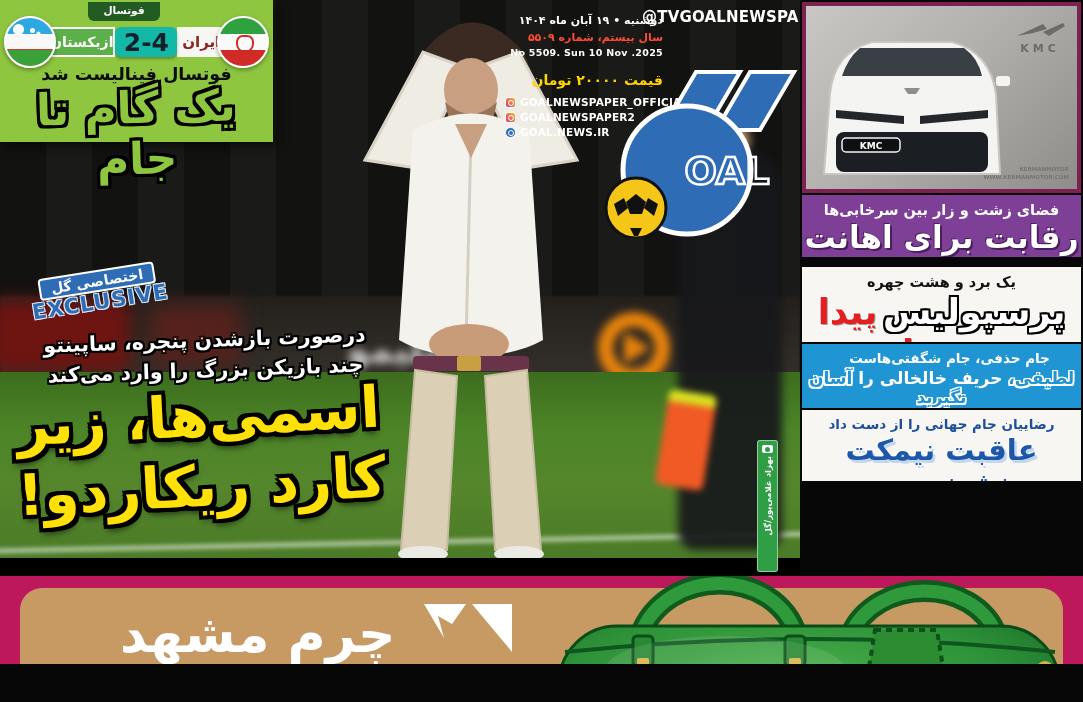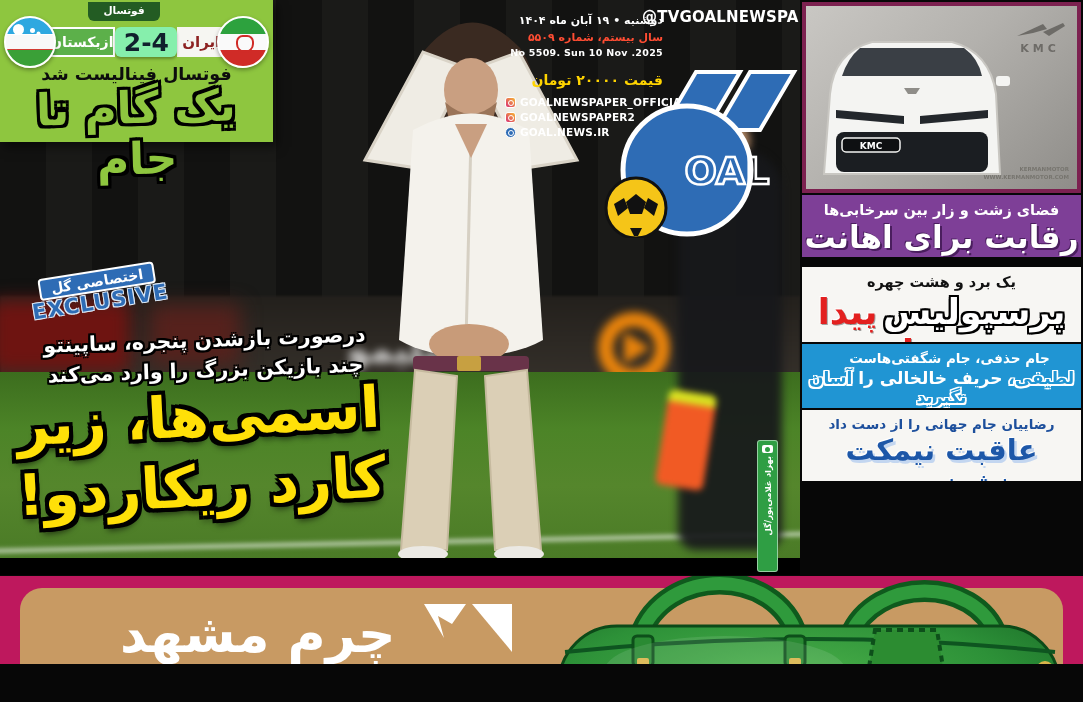--- a/index.html
+++ b/index.html
@@ -53,21 +53,21 @@
   .futsal{left:0;top:0;width:273px;height:142px;background:#8ec63f;box-shadow:4px 5px 10px rgba(0,0,0,.55);}
   .fut-tab{left:88px;top:2px;width:72px;height:19px;background:#235c23;border-radius:0 0 6px 6px;color:#fff;font-size:10.5px;font-weight:bold;text-align:center;line-height:17px;}
   .score-row{left:4px;top:20px;width:265px;height:44px;display:flex;align-items:center;}
   .flag-roundel{width:52px;height:52px;border-radius:50%;border:2px solid #fff;overflow:hidden;flex:0 0 auto;box-shadow:0 2px 4px rgba(0,0,0,.35);position:relative;z-index:2;}
   .uzb{background:linear-gradient(#2ea8e0 0 33%,#fff 33% 36%,#f8f8f8 36% 64%,#d23b33 64% 66%,#3aa037 66% 100%);}
   .uzb::after{content:"";position:absolute;left:7px;top:6px;width:11px;height:11px;border-radius:50%;background:#fff;box-shadow:14px 1px 0 -3px #fff,20px 4px 0 -3.5px #fff;}
   .irn{background:linear-gradient(#2da23e 0 33%,#fafafa 33% 66%,#d02b27 66% 100%);}
   .irn::after{content:"";position:absolute;left:50%;top:50%;width:14px;height:14px;margin:-7px 0 0 -7px;border:2.5px solid #d02b27;border-radius:45% 45% 60% 60%;}
   .sc-box{height:30px;display:flex;align-items:center;justify-content:center;}
   .sc-uzbname{flex:1;background:#5cb04a;border:2px solid #fff;border-radius:5px 0 0 5px;color:#fff;font-weight:bold;font-size:14px;margin-left:-8px;z-index:1;}
-  .sc-score{flex:0 0 62px;background:#86efac;border-radius:6px;color:#10202c;font-weight:900;font-size:25px;z-index:1;box-shadow:0 2px 3px rgba(0,0,0,.3);}
+  .sc-score{flex:0 0 62px;background:#14b8a6;border-radius:6px;color:#10202c;font-weight:900;font-size:25px;z-index:1;box-shadow:0 2px 3px rgba(0,0,0,.3);}
   .sc-irname{flex:1;background:#f6f6f2;border-radius:0 5px 5px 0;color:#8d2222;font-weight:900;font-size:15px;margin-right:-8px;}
   .fut-kicker{left:0;top:64px;width:273px;text-align:center;color:#0d0d0d;font-size:17.5px;font-weight:900;}
   .fut-head{left:0;top:82px;width:273px;text-align:center;color:#8ec63f;font-size:44px;font-weight:900;transform:rotate(-1.5deg);}
 
   
   .excl{left:30px;top:270px;transform:rotate(-9deg);text-align:center;}
   .excl-fa{display:inline-block;background:#2e6cb5;border:2px solid #fff;border-radius:4px;color:#fff;font-size:14px;font-weight:bold;padding:1px 10px;}
   .excl-en{color:#2e6cb5;font-size:21px;font-weight:900;letter-spacing:1px;margin-top:-2px;text-shadow:-1px -1px 0 #dce8f5,1px 1px 0 #dce8f5,1px -1px 0 #dce8f5,-1px 1px 0 #dce8f5;}
   .deck{left:14px;top:326px;width:382px;text-align:center;color:#fff;font-size:20.5px;font-weight:900;line-height:1.45;transform:rotate(-2deg);}
   .main-head{left:0px;top:382px;width:400px;text-align:center;color:#ffe008;font-weight:900;font-size:57px;line-height:1.22;transform:rotate(-3deg);}

